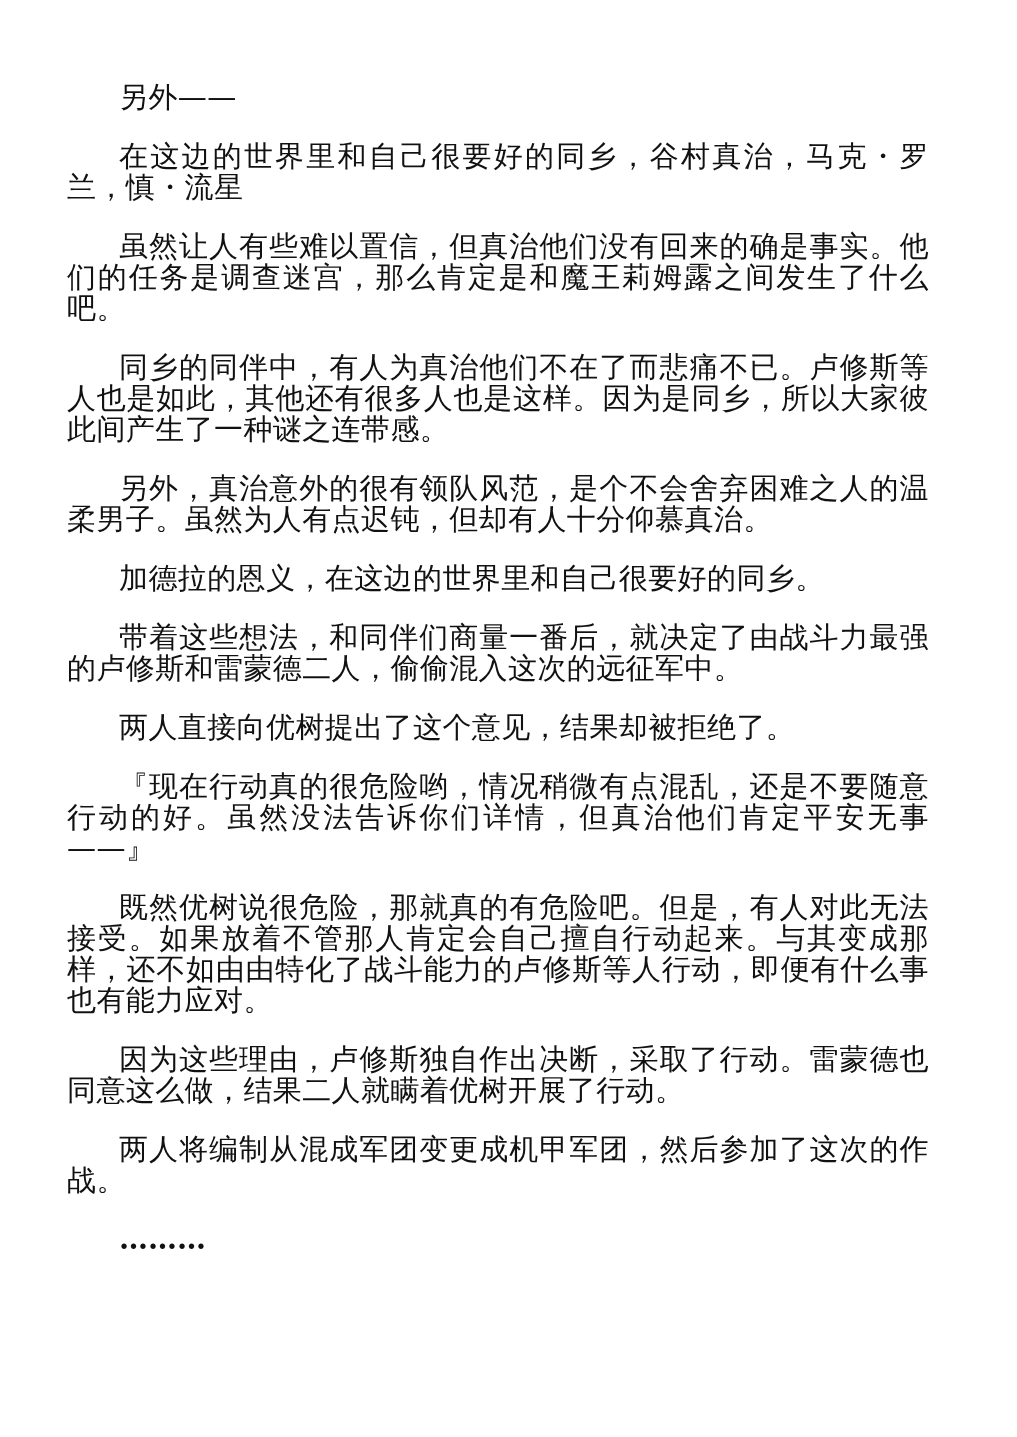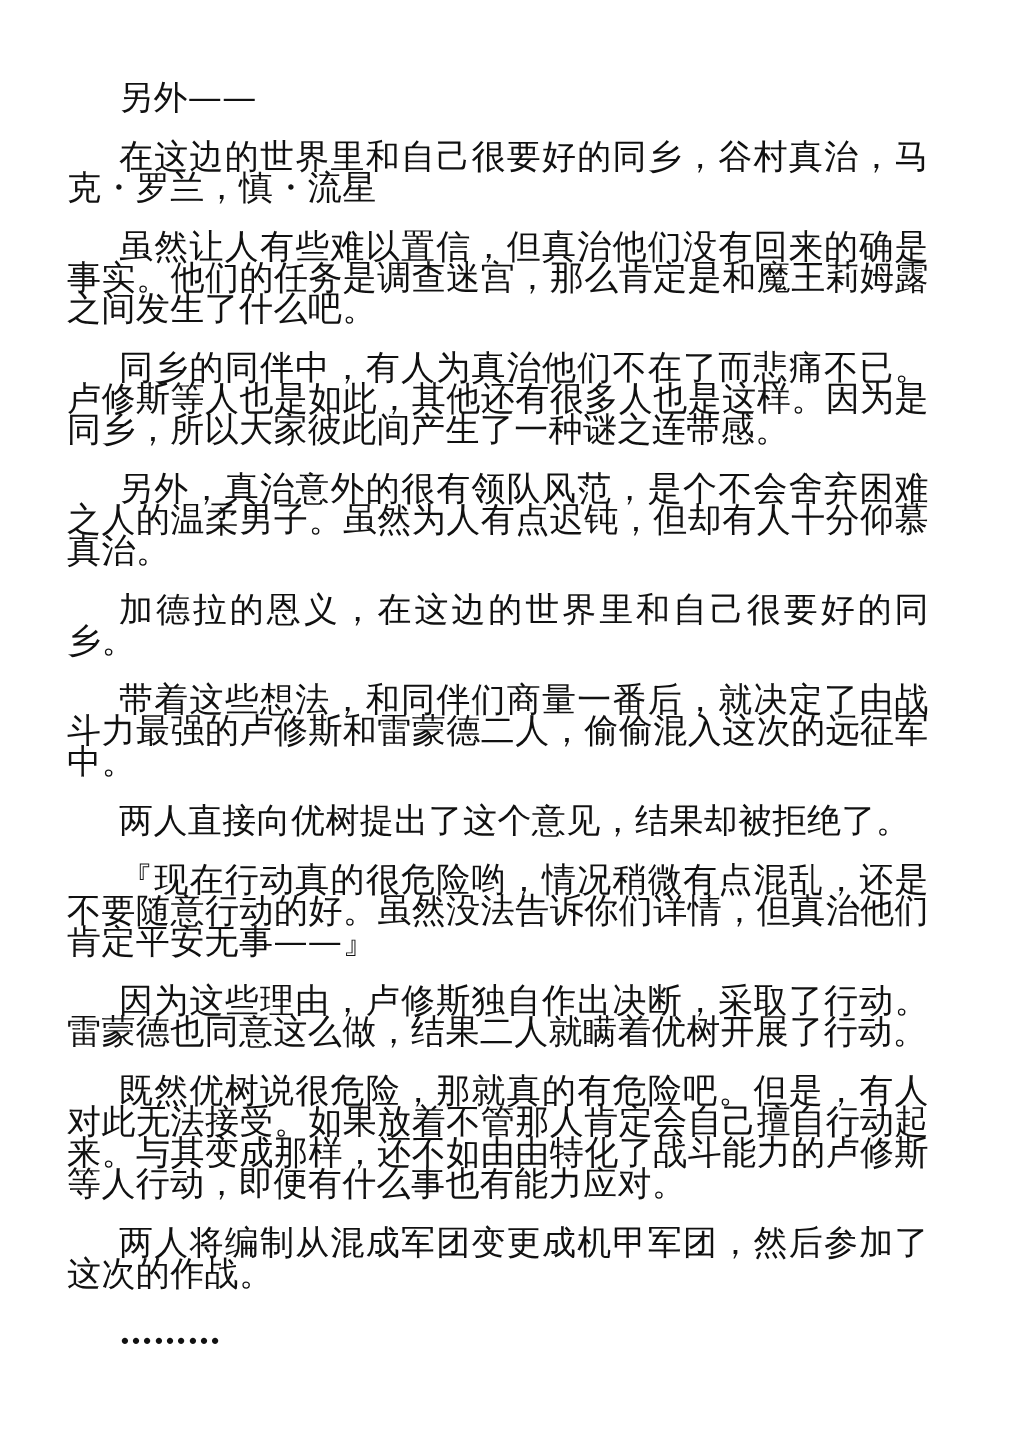--- a/index.html
+++ b/index.html
@@ -13,21 +13,21 @@
       overflow: hidden;
       position: relative;
     }
     .page {
       position: absolute;
       left: 67px;
       top: 82px;
       width: 862px;
       color: #111111;
       font-family: "DejaVu Serif", "Liberation Serif", serif;
-      font-size: 34px;
+      font-size: 29px;
       line-height: 31px;
       letter-spacing: 0.4px;
     }
     .para {
       margin: 0 0 28px 0;
       text-indent: 52px;
       text-align: justify;
       word-break: break-all;
     }
     .para.ellipsis {
@@ -41,17 +41,17 @@
 <div class="page">
   <p class="para">另外——</p>
   <p class="para">在这边的世界里和自己很要好的同乡，谷村真治，马克・罗兰，慎・流星</p>
   <p class="para">虽然让人有些难以置信，但真治他们没有回来的确是事实。他们的任务是调查迷宫，那么肯定是和魔王莉姆露之间发生了什么吧。</p>
   <p class="para">同乡的同伴中，有人为真治他们不在了而悲痛不已。卢修斯等人也是如此，其他还有很多人也是这样。因为是同乡，所以大家彼此间产生了一种谜之连带感。</p>
   <p class="para">另外，真治意外的很有领队风范，是个不会舍弃困难之人的温柔男子。虽然为人有点迟钝，但却有人十分仰慕真治。</p>
   <p class="para">加德拉的恩义，在这边的世界里和自己很要好的同乡。</p>
   <p class="para">带着这些想法，和同伴们商量一番后，就决定了由战斗力最强的卢修斯和雷蒙德二人，偷偷混入这次的远征军中。</p>
   <p class="para">两人直接向优树提出了这个意见，结果却被拒绝了。</p>
   <p class="para">『现在行动真的很危险哟，情况稍微有点混乱，还是不要随意行动的好。虽然没法告诉你们详情，但真治他们肯定平安无事——』</p>
+  <p class="para">既然优树说很危险，那就真的有危险吧。但是，有人对此无法接受。如果放着不管那人肯定会自己擅自行动起来。与其变成那样，还不如由由特化了战斗能力的卢修斯等人行动，即便有什么事也有能力应对。</p>
   <p class="para">因为这些理由，卢修斯独自作出决断，采取了行动。雷蒙德也同意这么做，结果二人就瞒着优树开展了行动。</p>
-  <p class="para">既然优树说很危险，那就真的有危险吧。但是，有人对此无法接受。如果放着不管那人肯定会自己擅自行动起来。与其变成那样，还不如由由特化了战斗能力的卢修斯等人行动，即便有什么事也有能力应对。</p>
   <p class="para">两人将编制从混成军团变更成机甲军团，然后参加了这次的作战。</p>
   <p class="para ellipsis">………</p>
 </div>
 
 </body></html>

